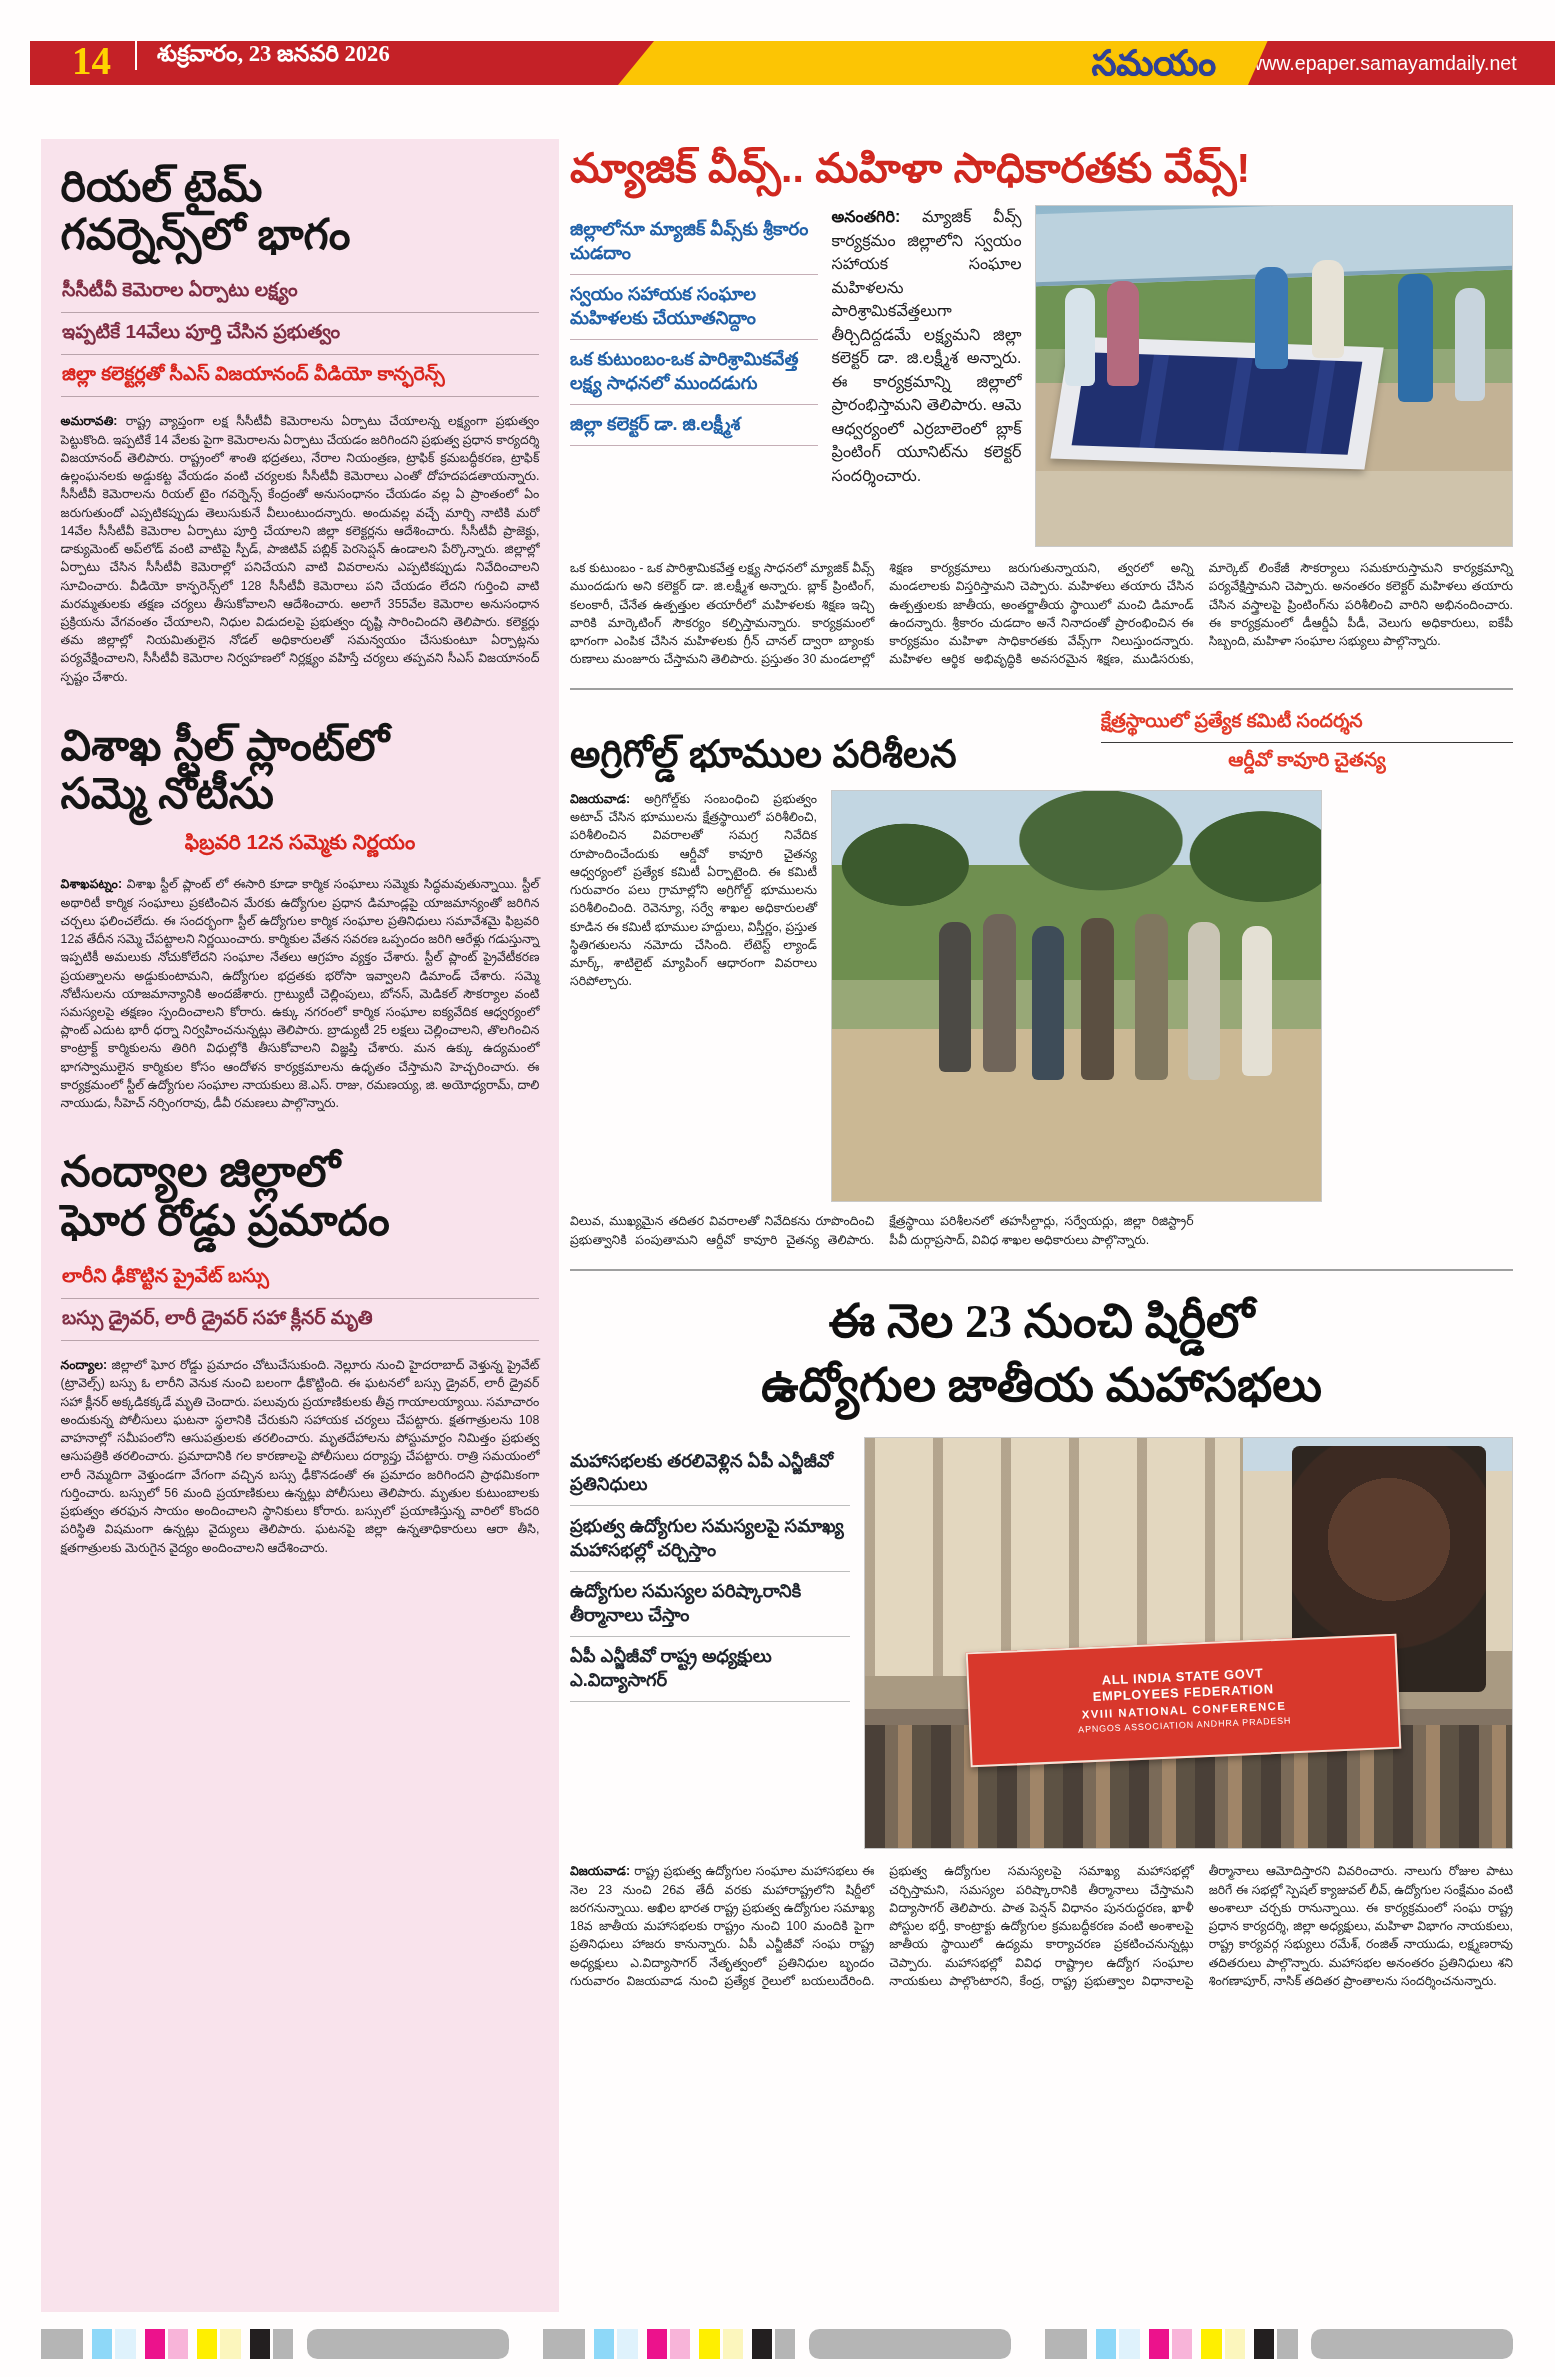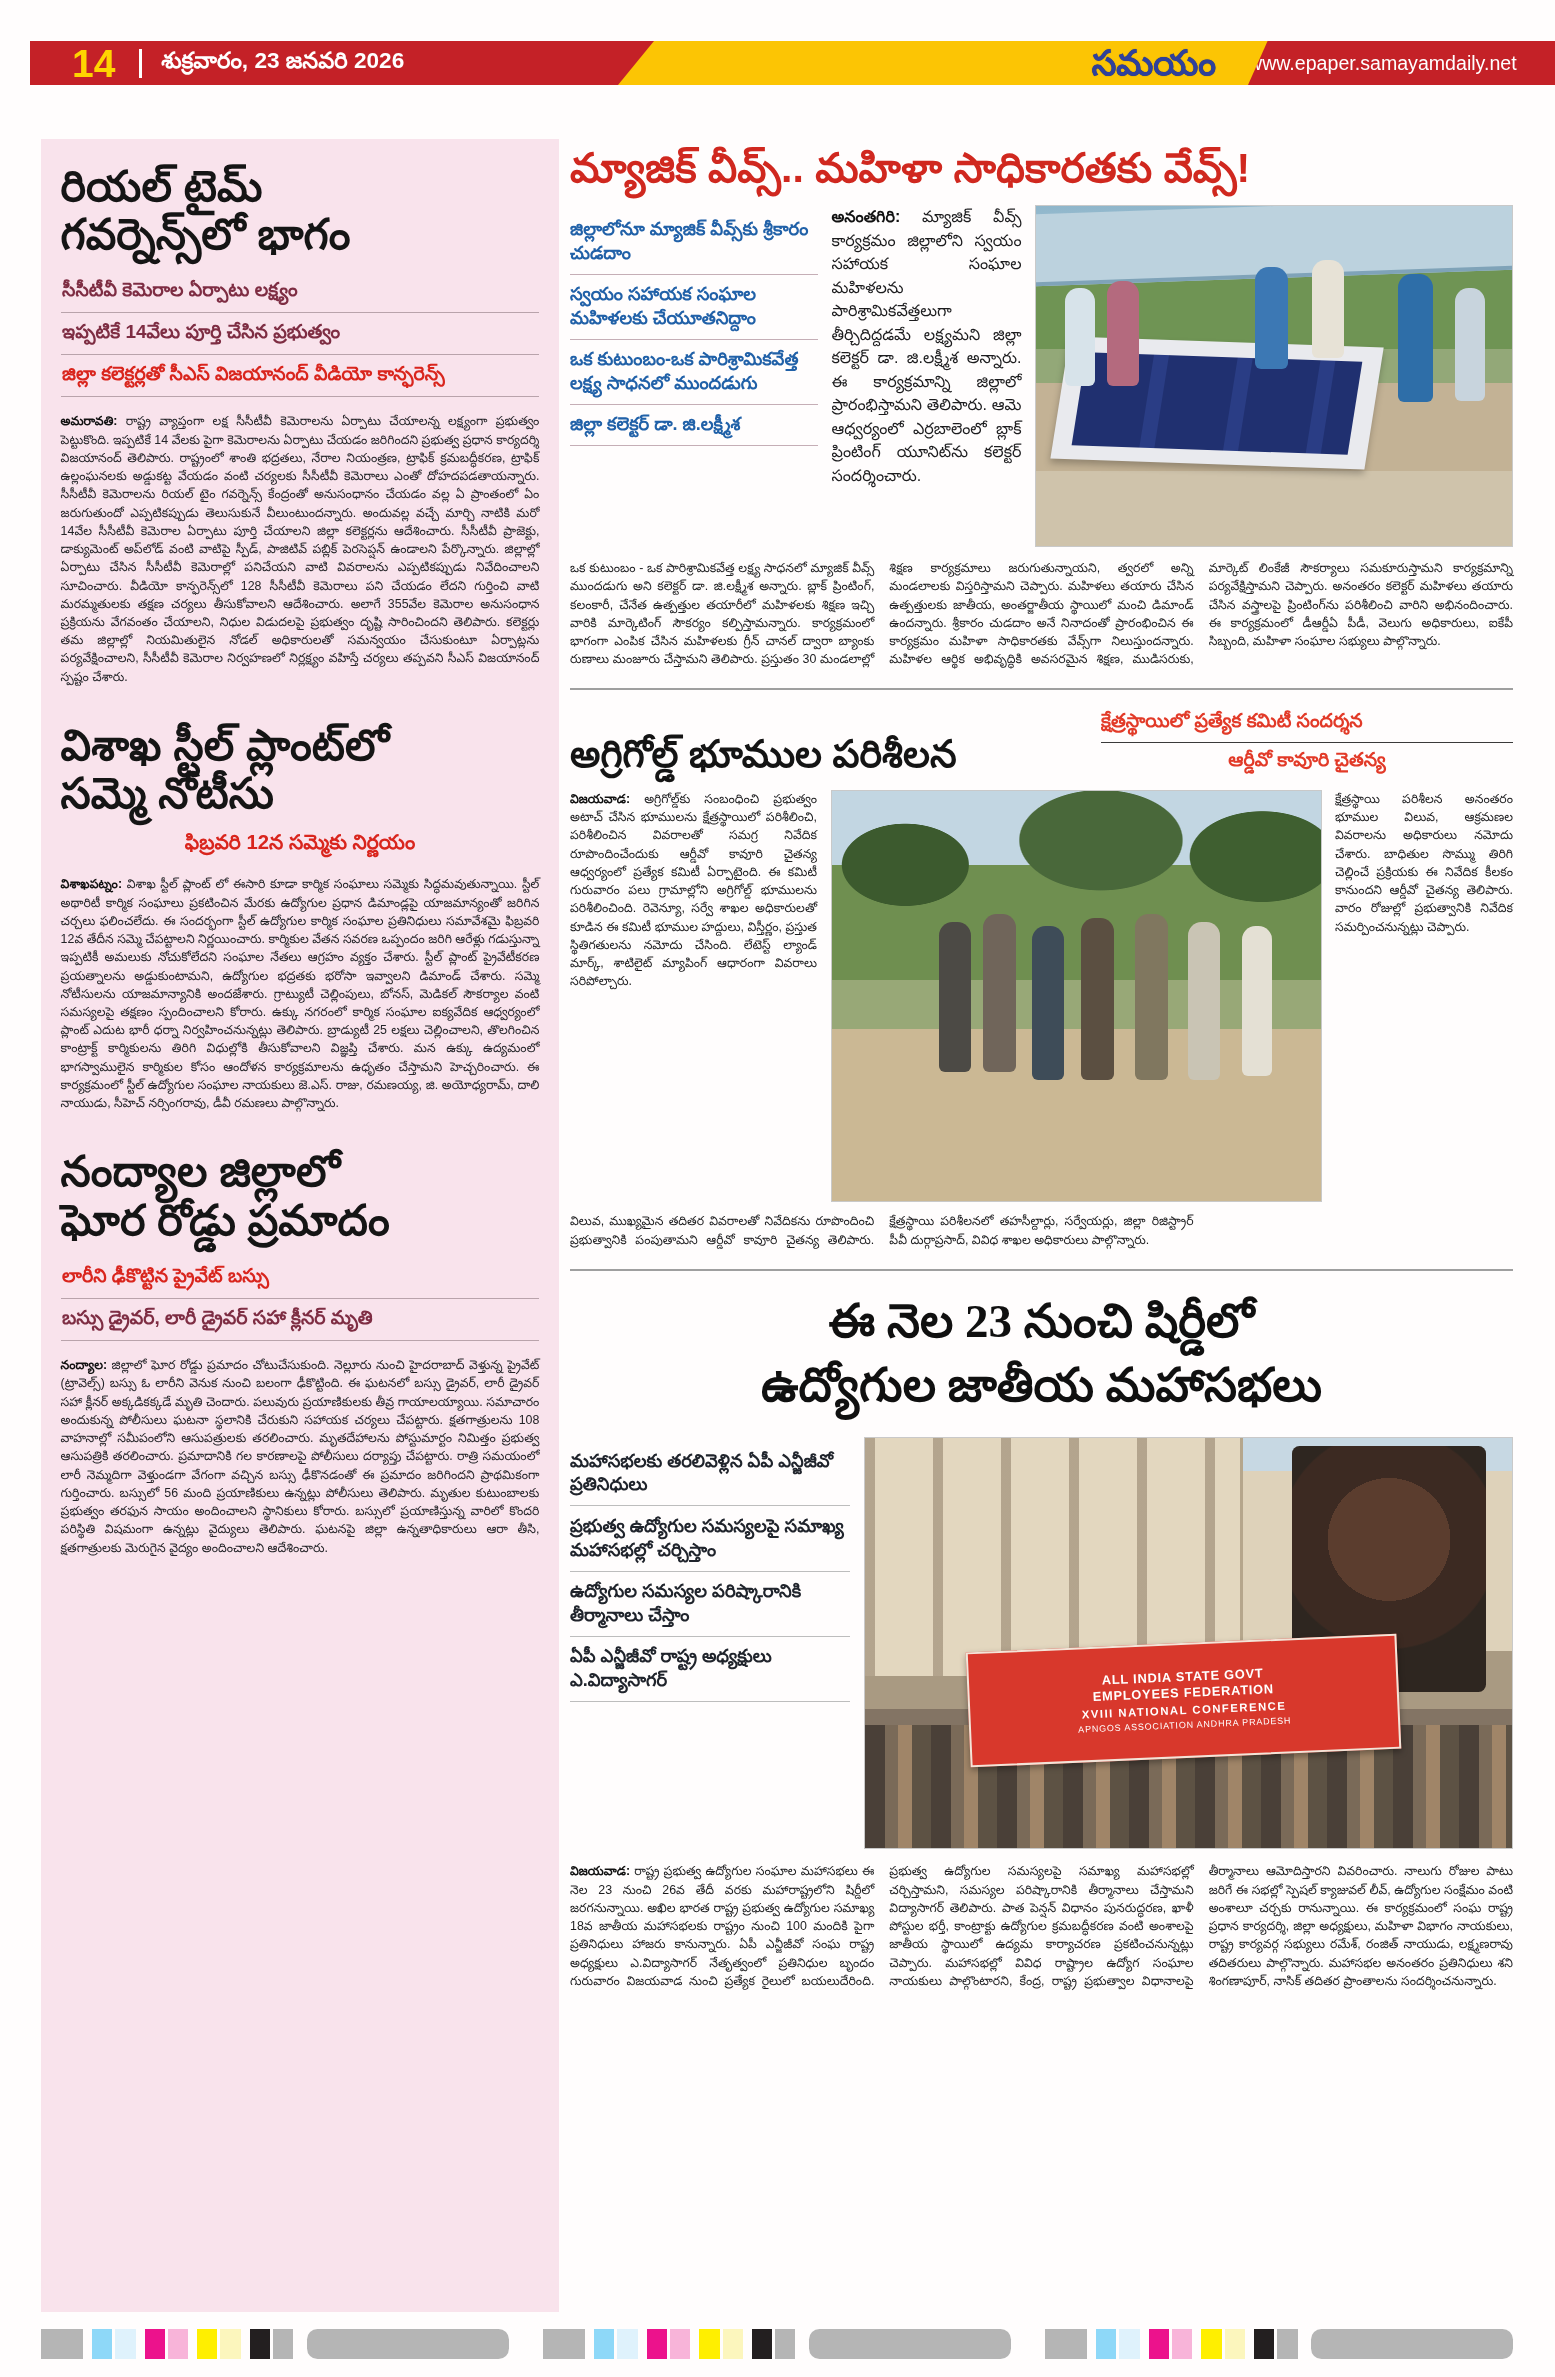--- a/index.html
+++ b/index.html
@@ -2,21 +2,21 @@
 <html lang="te" style="font-size:12px"><head>
 <meta charset="utf-8">
 <style>
   html,body{margin:0;padding:0;background:#ffffff;}
   .page{position:relative;width:1555px;height:2377px;background:#fffdfd;overflow:hidden;
         font-family:"Liberation Sans","DejaVu Sans",sans-serif;color:#1c1c1e;}
   
   .masthead{position:absolute;left:30px;top:41px;width:1525px;height:44px;background:#fcc504;}
   .mast-left{position:absolute;left:0;top:0;width:624px;height:100%;background:#c42127;
              clip-path:polygon(0 0,100% 0,calc(100% - 36px) 100%,0 100%);
-             display:flex;align-items:center;}
+             display:flex;font-family:Liberation Serif, serif;}
   .page-num{color:#ffd400;font-size:39px;font-weight:bold;margin-left:42px;line-height:1;}
   .mast-divider{width:2.3px;height:29px;background:#ffffff;margin:0 19.6px 0 24px;}
   .mast-date{color:#ffffff;font-size:22.6px;font-weight:bold;}
   .mast-logo{position:absolute;right:339px;top:1.5px;color:#2f419b;font-size:35px;font-weight:bold;
              text-shadow:0 0 0.8px #1d2a66;}
   .mast-right{position:absolute;right:0;top:0;width:307px;height:100%;background:#c42127;
               clip-path:polygon(19.6px 0,100% 0,100% 100%,0 100%);
               display:flex;align-items:center;}
   .mast-site{color:#ffffff;font-size:19.6px;}
   
@@ -204,21 +204,20 @@
         </div>
         <div class="photo photo-agri">
           <div class="person" style="left:22%;top:32%;width:32px;height:150px;background:#4c4a45;"></div>
           <div class="person" style="left:31%;top:30%;width:33px;height:158px;background:#70655a;"></div>
           <div class="person" style="left:41%;top:33%;width:32px;height:154px;background:#3e4c58;"></div>
           <div class="person" style="left:51%;top:31%;width:33px;height:162px;background:#5b4f41;"></div>
           <div class="person" style="left:62%;top:30%;width:33px;height:166px;background:#80775f;"></div>
           <div class="person" style="left:73%;top:32%;width:32px;height:158px;background:#c9c4b4;"></div>
           <div class="person" style="left:84%;top:33%;width:30px;height:150px;background:#e4e0d4;"></div>
         </div>
-        <div class="colized">క్షేత్రస్థాయి పరిశీలన అనంతరం భూముల విలువ, ఆక్రమణల వివరాలను అధికారులు నమోదు చేశారు. బాధితుల సొమ్ము తిరిగి చెల్లించే ప్రక్రియకు ఈ నివేదిక కీలకం కానుందని ఆర్డీవో చైతన్య తెలిపారు. వారం రోజుల్లో ప్రభుత్వానికి నివేదిక సమర్పించనున్నట్లు చెప్పారు.</div>
       </div>
       <div class="ag-bottom">విలువ, ముఖ్యమైన తదితర వివరాలతో నివేదికను రూపొందించి ప్రభుత్వానికి పంపుతామని ఆర్డీవో కావూరి చైతన్య తెలిపారు. క్షేత్రస్థాయి పరిశీలనలో తహసీల్దార్లు, సర్వేయర్లు, జిల్లా రిజిస్ట్రార్ పీవీ దుర్గాప్రసాద్, వివిధ శాఖల అధికారులు పాల్గొన్నారు.</div>
     </div>
 
     <div class="r-sep"></div>
 
     <div>
       <h2 class="sh-head">ఈ నెల 23 నుంచి షిర్డీలో
 ఉద్యోగుల జాతీయ మహాసభలు</h2>
       <div class="sh-grid">

